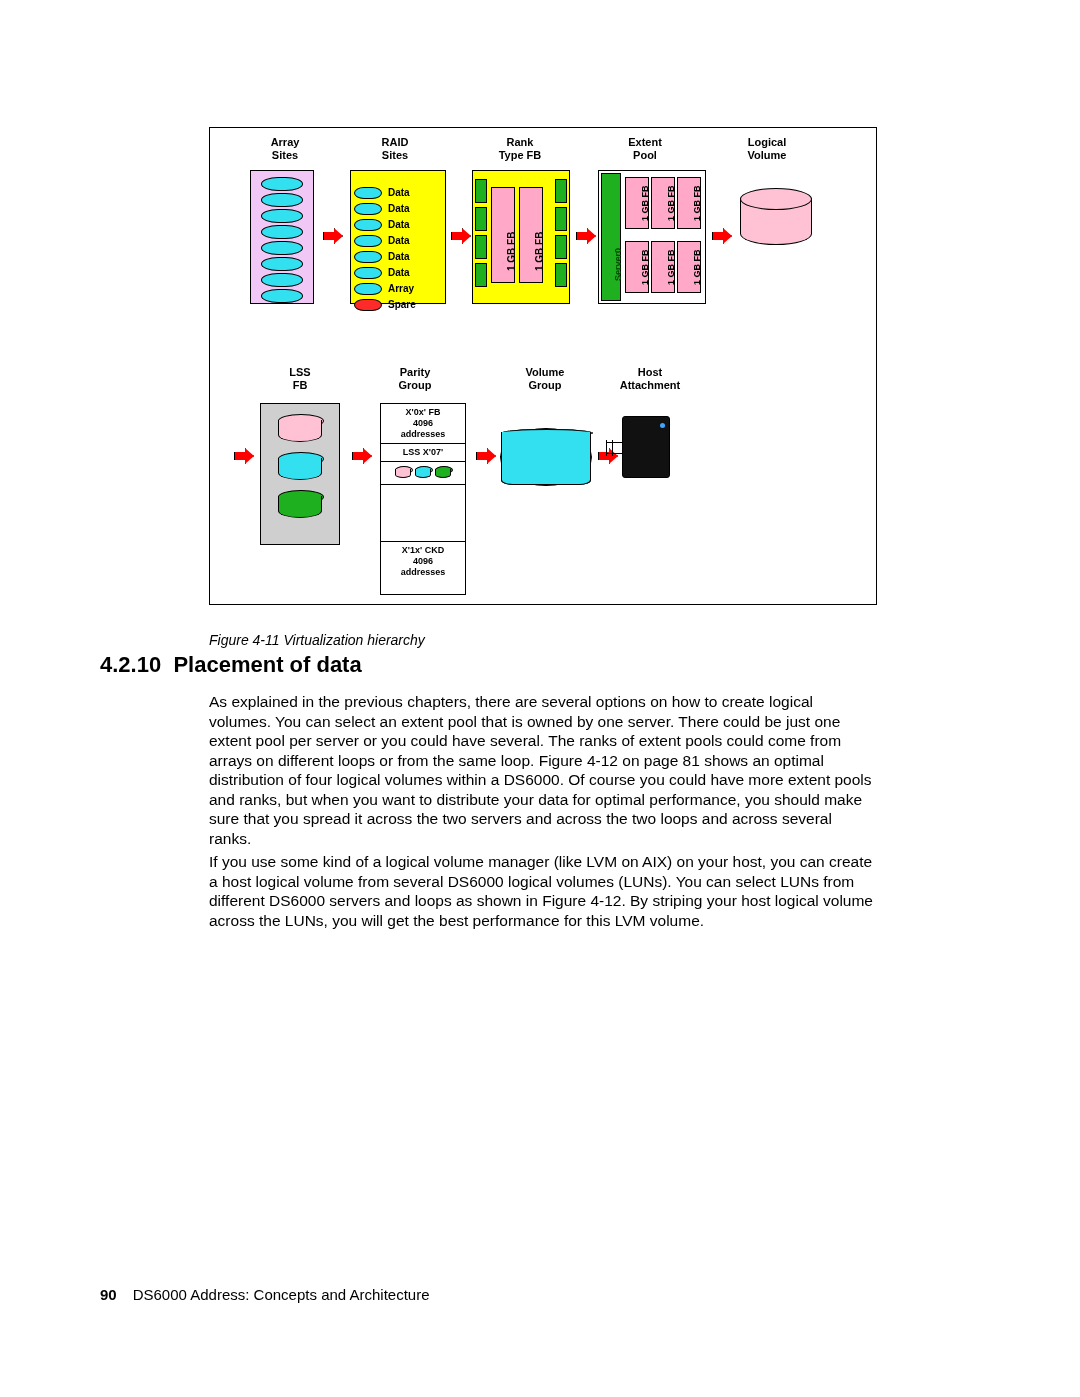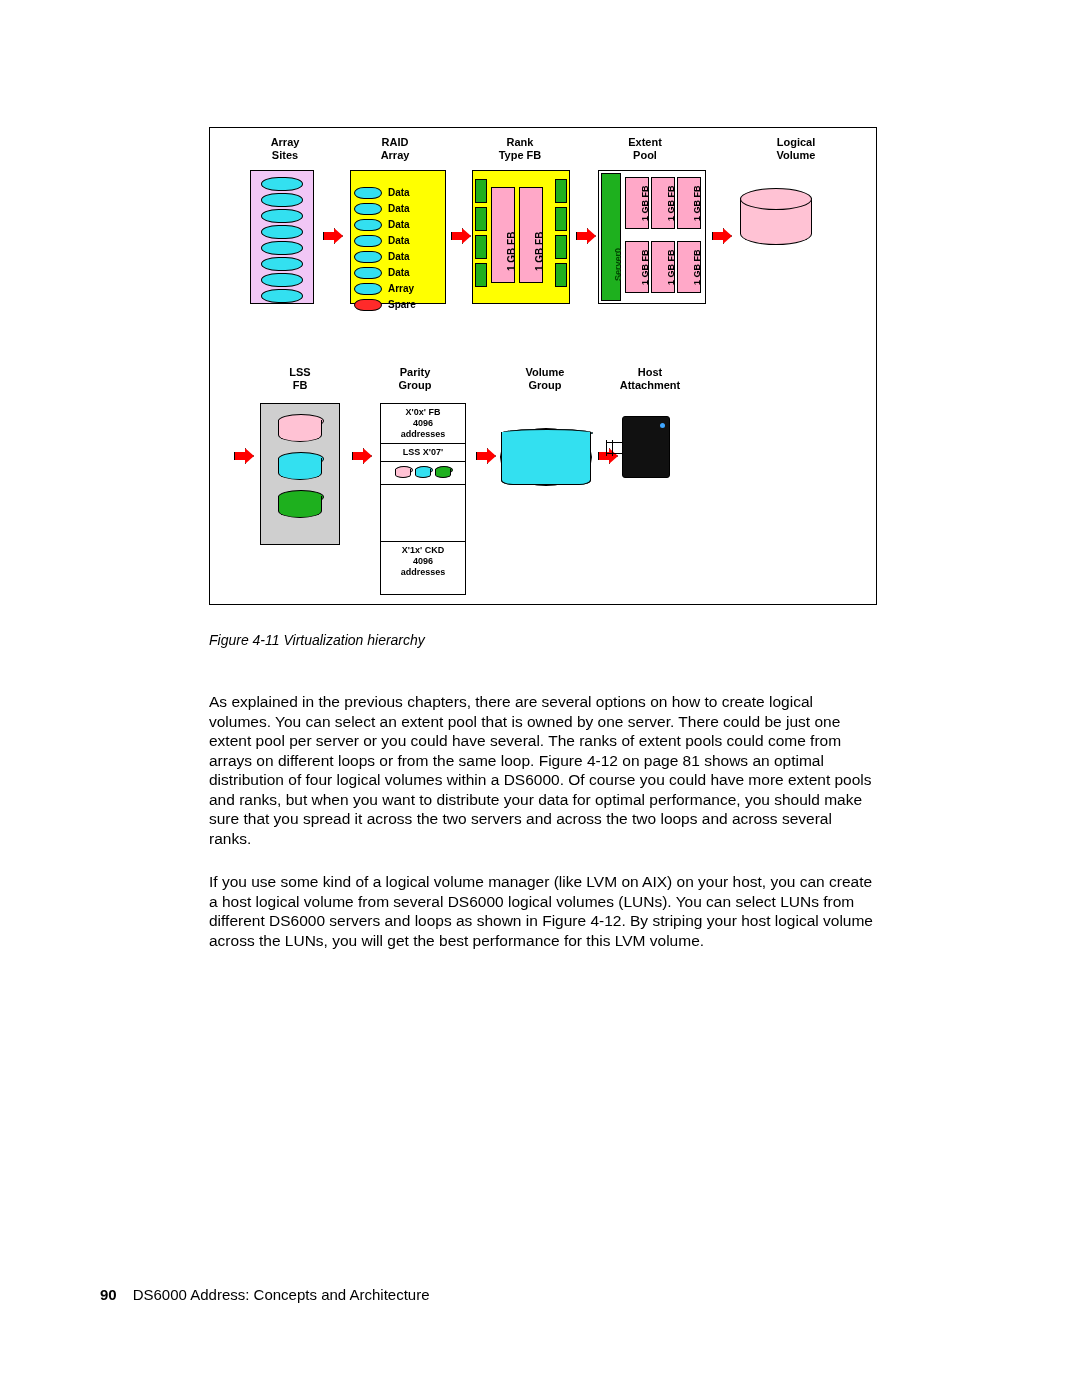--- a/index.html
+++ b/index.html
@@ -30,21 +30,21 @@
     font-weight: bold;
     font-size: 11px;
     text-align: center;
     line-height: 13px;
   }
   
   .hdr-arraysites { left: 35px; top: 8px; width: 80px; }
   .hdr-raid       { left: 145px; top: 8px; width: 80px; }
   .hdr-rank       { left: 270px; top: 8px; width: 80px; }
   .hdr-extent     { left: 395px; top: 8px; width: 80px; }
-  .hdr-lv         { left: 546px; top: 8px; width: 80px; }
+  .hdr-lv         { left: 517px; top: 8px; width: 80px; }
 
   
   .hdr-lss   { left: 50px;  top: 238px; width: 80px; }
   .hdr-addr  { left: 165px; top: 238px; width: 80px; }
   .hdr-vol   { left: 295px; top: 238px; width: 80px; }
   .hdr-host  { left: 400px; top: 238px; width: 80px; }
 
   
   .rect {
     position: absolute;
@@ -225,41 +225,41 @@
   }
 
   
   .para{
     position:absolute; left:209px;
     width:668px;
     font-size:15.5px; line-height:19.5px;
     text-align:left;
   }
   .para1{ top:692px; }
-  .para2{ top:872px; }
+  .para2{ top:852px; }
 
   
   .footer{
     position:absolute; left:100px; top:1286px;
     font-size:15px;
   }
   .footer .pg{ font-weight:bold; margin-right:16px; }
 
 </style>
 </head>
 <body>
 
 <div class="page">
 
   <div class="figure-box">
 
     <div class="fig-label hdr-arraysites" style="white-space:pre-line">Array
 Sites</div>
     <div class="fig-label hdr-raid" style="white-space:pre-line">RAID
-Array</div>
+Sites</div>
     <div class="fig-label hdr-rank" style="white-space:pre-line">Rank
 Type FB</div>
     <div class="fig-label hdr-extent" style="white-space:pre-line">Extent
 Pool</div>
     <div class="fig-label hdr-lv" style="white-space:pre-line">Logical
 Volume</div>
 
     <div class="rect array-sites-box">
       <div class="disk-wrap" style="top:4px">
         <div class="disk-cyan"></div>
@@ -427,20 +427,23 @@
 
     <div class="host-conn"></div>
     <div class="host-box">
         <div class="host-dot"></div>
       </div>
 
   </div>
 
   <div class="caption">Figure 4-11   Virtualization hierarchy</div>
 
+  <div class="sec-heading">
+    <span>4.2.10</span>&nbsp;&nbsp;<span>Placement of data</span>
+  </div>
 
   <div class="para para1">As explained in the previous chapters, there are several options on how to create logical volumes. You can select an extent pool that is owned by one server. There could be just one extent pool per server or you could have several. The ranks of extent pools could come from arrays on different loops or from the same loop. Figure 4-12 on page 81 shows an optimal distribution of four logical volumes within a DS6000. Of course you could have more extent pools and ranks, but when you want to distribute your data for optimal performance, you should make sure that you spread it across the two servers and across the two loops and across several ranks.</div>
   <div class="para para2">If you use some kind of a logical volume manager (like LVM on AIX) on your host, you can create a host logical volume from several DS6000 logical volumes (LUNs). You can select LUNs from different DS6000 servers and loops as shown in Figure 4-12. By striping your host logical volume across the LUNs, you will get the best performance for this LVM volume.</div>
 
   <div class="footer">
     <span class="pg">90</span><span>DS6000 Address: Concepts and Architecture</span>
   </div>
 
 </div>
 

